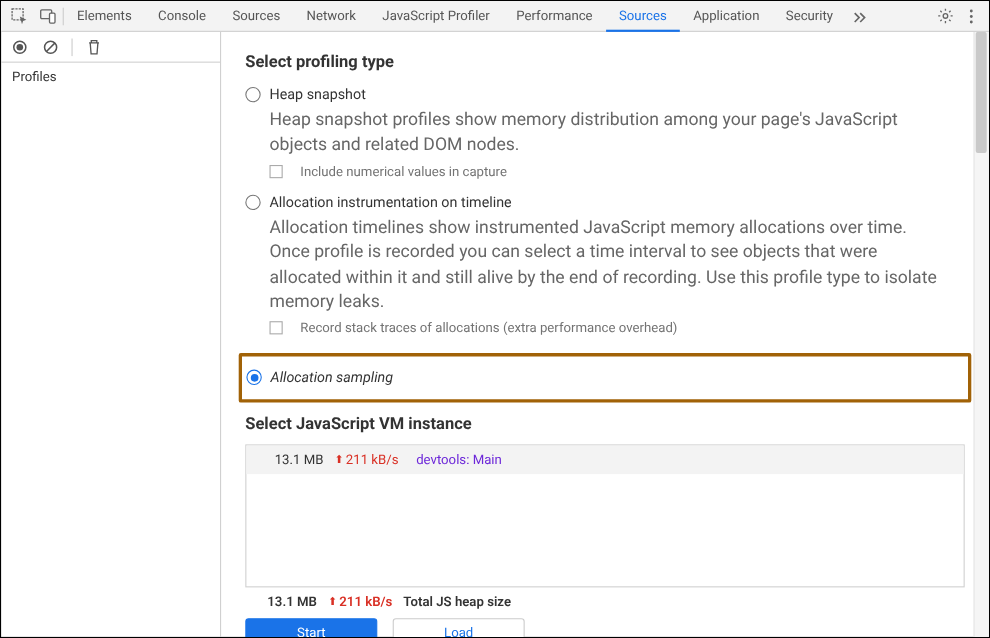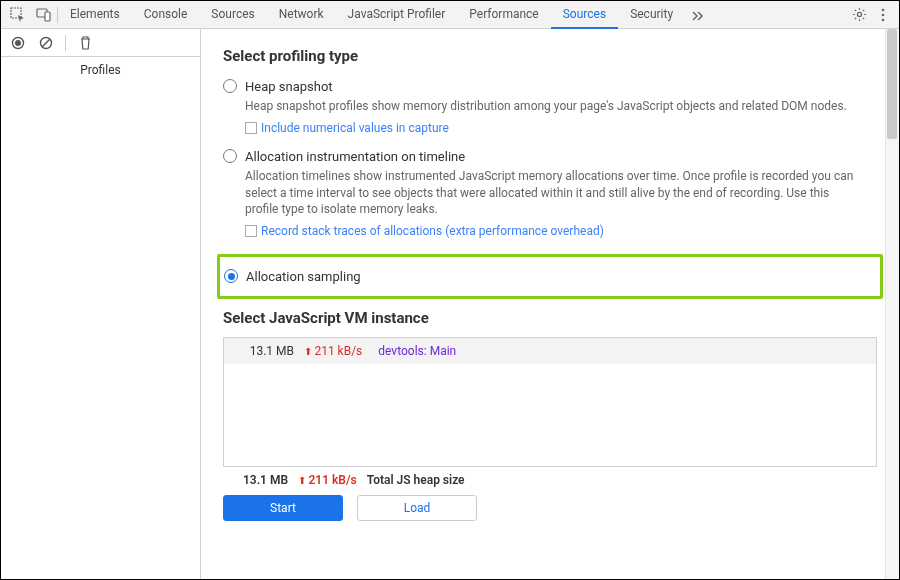--- a/index.html
+++ b/index.html
@@ -57,21 +57,20 @@
   }
   .main {
     display: flex;
     height: calc(580px - 28px - 2px);
   }
   .sidebar {
     width: 200px;
     border-right: 1px solid #d0d0d0;
     display: flex;
     flex-direction: column;
-    text-align: center;
   }
   .sidebar-toolbar {
     height: 28px;
     display: flex;
     align-items: center;
     gap: 10px;
     padding: 0 8px;
     border-bottom: 1px solid #d0d0d0;
   }
   .sidebar-toolbar .tb-icon {
@@ -139,44 +138,45 @@
     content:"";
     width:7px; height:7px;
     border-radius:50%;
     background:#1a73e8;
   }
   .option-title {
     font-size: 13px;
     color: #333;
   }
   .option-desc {
-    font-size: 12px;
+    font-size: 16px;
     color: #666;
     margin: 4px 0 6px 22px;
     line-height: 1.4;
     max-width: 620px;
   }
   .checkbox-row {
     display:flex;
     align-items:center;
-    gap:4px;
+    gap:16px;
     margin-left: 22px;
-    color:#3b82f6;
+    color:#737373;
   }
   .checkbox {
     width:12px; height:12px;
     border:1px solid #aaa;
     background:#fff;
     cursor:pointer;
   }
   .highlight-box {
-    border: 3px solid #84cc16;
+    border: 3px solid #a16207;
     border-radius: 2px;
     padding: 8px 10px 10px 4px;
     margin: 6px -6px 10px -6px;
+    font-style: italic;
   }
   .vm-box {
     border:1px solid #d0d0d0;
     height:130px;
     margin-top:6px;
   }
   .vm-row {
     display:flex;
     align-items:center;
     gap: 10px;
@@ -240,20 +240,21 @@
       </svg>
   </div>
   <div class="vsep"></div>
   <div class="tab">Elements</div>
   <div class="tab">Console</div>
   <div class="tab">Sources</div>
   <div class="tab">Network</div>
   <div class="tab">JavaScript Profiler</div>
   <div class="tab">Performance</div>
   <div class="tab active">Sources</div>
+  <div class="tab">Application</div>
   <div class="tab">Security</div>
   <div class="more">
     <svg width="14" height="14" viewBox="0 0 14 14">
         <path d="M3 4 L7 8 L3 12" fill="none" stroke="#666" stroke-width="1.5"></path>
         <path d="M8 4 L12 8 L8 12" fill="none" stroke="#666" stroke-width="1.5"></path>
       </svg>
   </div>
   <div class="spacer"></div>
   <div class="gear">
     <svg width="15" height="15" viewBox="0 0 16 16">

